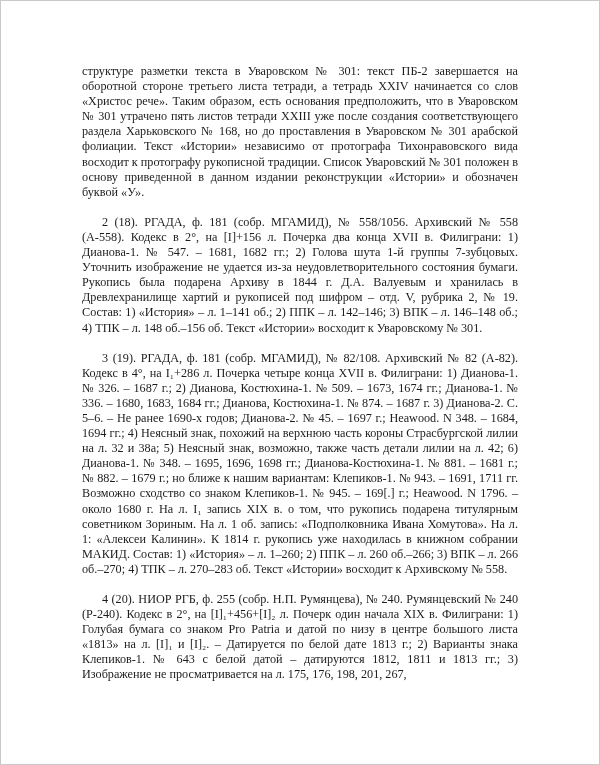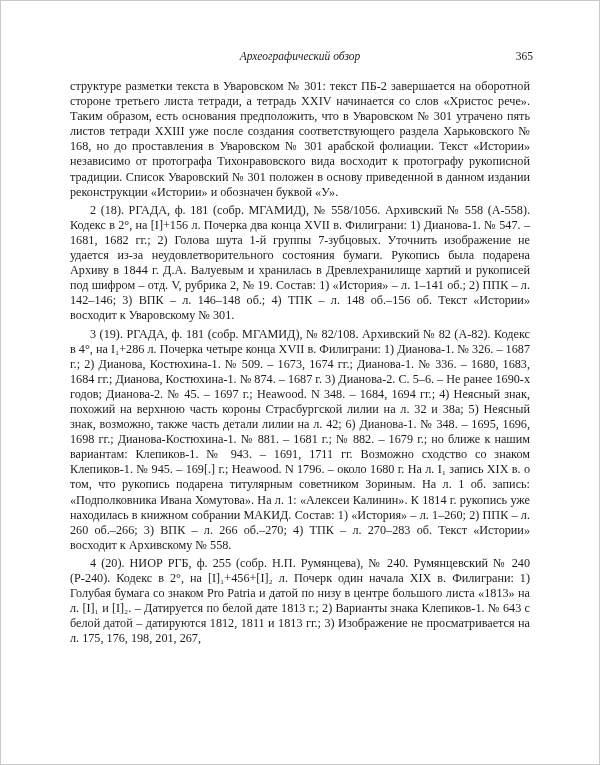--- a/index.html
+++ b/index.html
@@ -38,37 +38,33 @@
     right: 0;
     top: 0;
     font-style: normal;
   }
   .page-body {
     font-size: 12.2px;
     line-height: 15.1px;
     text-align: justify;
   }
   .page-body p {
-    margin: 3px;
+    margin: 15px;
     padding: 0;
   }
   .page-body p.indent {
     text-indent: 20px;
   }
   .bold-run {
     font-weight: normal;
   }
 </style>
 </head>
 <body>
 
 <div class="page">
-  <div class="running-head">
-    <span class="running-title">Археографический обзор</span>
-    <span class="page-number">365</span>
-  </div>
   <div class="page-body">
       <p><span>структуре разметки текста в Уваровском № 301: текст ПБ-2 завершается на оборотной стороне третьего листа тетради, а тетрадь XXIV начинается со слов «Христос рече». Таким образом, есть основания предположить, что в Уваровском № 301 утрачено пять листов тетради XXIII уже после создания соответствующего раздела Харьковского № 168, но до проставления в Уваровском № 301 арабской фолиации. Текст «Истории» независимо от протографа Тихонравовского вида восходит к протографу рукописной традиции. Список Уваровский № 301 положен в основу приведенной в данном издании реконструкции «Истории» и обозначен буквой «У».</span></p>
       <p class="indent"><span>2 (18). РГАДА, ф. 181 (собр. МГАМИД), № 558/1056. Архивский № 558 (А-558). Кодекс в 2°, на [I]+156 л. Почерка два конца XVII в. Филиграни: 1) Дианова-1. № 547. – 1681, 1682 гг.; 2) Голова шута 1-й группы 7-зубцовых. Уточнить изображение не удается из-за неудовлетворительного состояния бумаги. Рукопись была подарена Архиву в 1844 г. Д.А. Валуевым и хранилась в Древлехранилище хартий и рукописей под шифром – отд. V, рубрика 2, № 19. Состав: 1) «История» – л. 1–141 об.; 2) ППК – л. 142–146; 3) ВПК – л. 146–148 об.; 4) ТПК – л. 148 об.–156 об. Текст «Истории» восходит к Уваровскому № 301.</span></p>
       <p class="indent"><span>3 (19). РГАДА, ф. 181 (собр. МГАМИД), № 82/108. Архивский № 82 (А-82). Кодекс в 4°, на I₁+286 л. Почерка четыре конца XVII в. Филиграни: 1) Дианова-1. № 326. – 1687 г.; 2) Дианова, Костюхина-1. № 509. – 1673, 1674 гг.; Дианова-1. № 336. – 1680, 1683, 1684 гг.; Дианова, Костюхина-1. № 874. – 1687 г. 3) Дианова-2. С. 5–6. – Не ранее 1690-х годов; Дианова-2. № 45. – 1697 г.; Heawood. N 348. – 1684, 1694 гг.; 4) Неясный знак, похожий на верхнюю часть короны Страсбургской лилии на л. 32 и 38а; 5) Неясный знак, возможно, также часть детали лилии на л. 42; 6) Дианова-1. № 348. – 1695, 1696, 1698 гг.; Дианова-Костюхина-1. № 881. – 1681 г.; № 882. – 1679 г.; но ближе к нашим вариантам: Клепиков-1. № 943. – 1691, 1711 гг. Возможно сходство со знаком Клепиков-1. № 945. – 169[.] г.; Heawood. N 1796. – около 1680 г. На л. I₁ запись XIX в. о том, что рукопись подарена титулярным советником Зориным. На л. 1 об. запись: «Подполковника Ивана Хомутова». На л. 1: «Алексеи Калинин». К 1814 г. рукопись уже находилась в книжном собрании МАКИД. Состав: 1) «История» – л. 1–260; 2) ППК – л. 260 об.–266; 3) ВПК – л. 266 об.–270; 4) ТПК – л. 270–283 об. Текст «Истории» восходит к Архивскому № 558.</span></p>
       <p class="indent"><span>4 (20). НИОР РГБ, ф. 255 (собр. Н.П. Румянцева), № 240. Румянцевский № 240 (Р-240). Кодекс в 2°, на [I]₁+456+[I]₂ л. Почерк один начала XIX в. Филиграни: 1) Голубая бумага со знаком Pro Patria и датой по низу в центре большого листа «</span><span class="bold-run">1813</span><span>» на л. [I]₁ и [I]₂. – Датируется по белой дате 1813 г.; 2) Варианты знака Клепиков-1. № 643 с белой датой – датируются 1812, 1811 и 1813 гг.; 3) Изображение не просматривается на л. 175, 176, 198, 201, 267,</span></p>
     </div>
 </div>
 
 </body></html>

